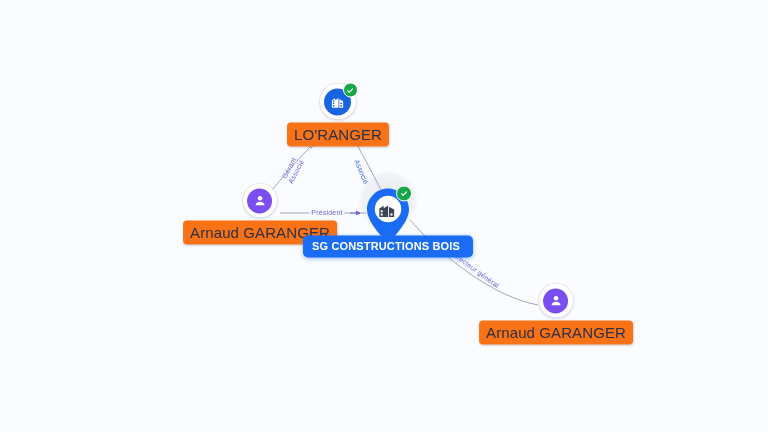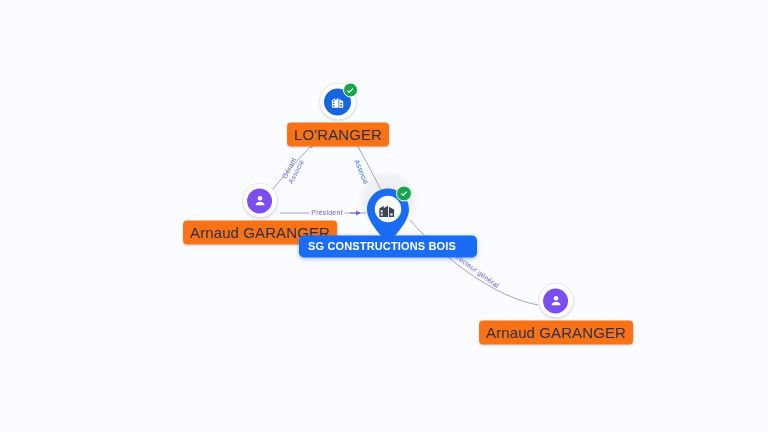--- a/index.html
+++ b/index.html
@@ -147,21 +147,21 @@
     border-radius: 4px;
     white-space: nowrap;
     box-shadow: 0 1px 2px rgba(40,45,80,0.16);
     letter-spacing: 0.1px;
   }
   .node-label.selected {
     background: #1a6cf5;
     color: #ffffff;
     font-weight: bold;
     font-size: 11px;
-    padding: 5px 21px 6px 9px;
+    padding: 5px 13px 6px 9px;
     border-radius: 5px;
     box-shadow: 0 1px 4px rgba(26,108,245,0.40);
     letter-spacing: 0.15px;
   }
 
   
   .edge-label {
     position: absolute;
     font-size: 7px;
     line-height: 1.15;

